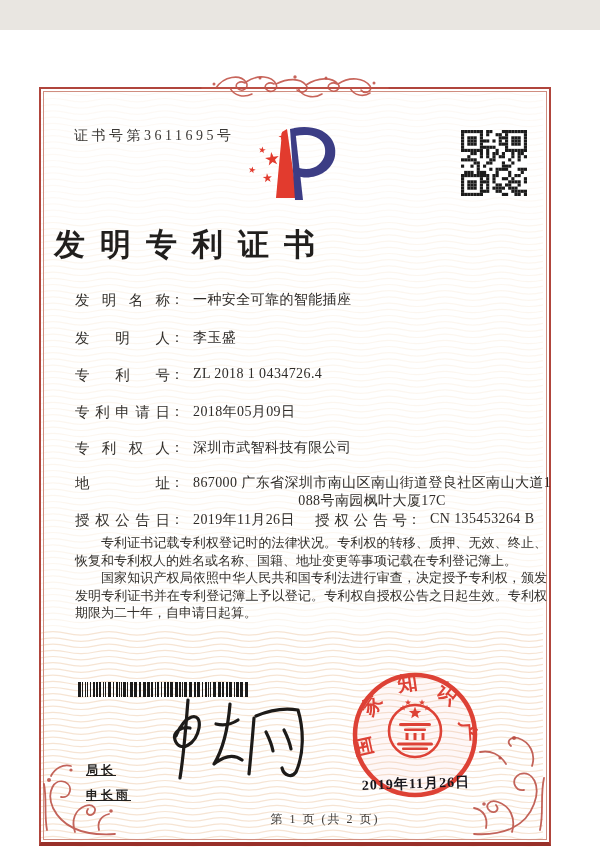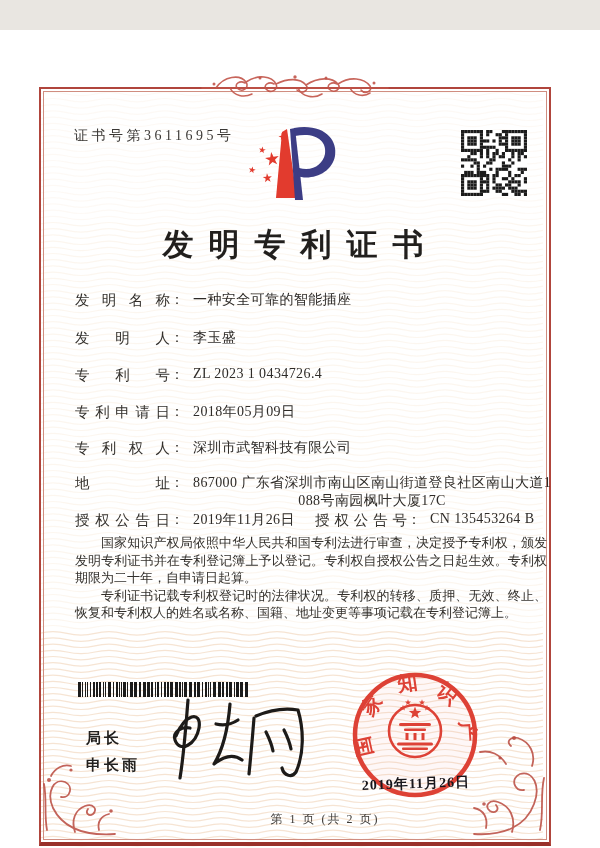--- a/index.html
+++ b/index.html
@@ -9,40 +9,40 @@
   
   .frame{position:absolute;left:39px;top:57px;width:508px;height:753px;
          border:2px solid #b0453c;border-bottom:4px solid #99302a;z-index:1;}
   .frame-inner{position:absolute;inset:2px;border:1px solid #d08d80;}
   .orn{position:absolute;z-index:2;}
   
   .certno{position:absolute;left:74px;top:97px;font-size:14px;letter-spacing:3.5px;color:#3b3835;z-index:3;}
   .logo{position:absolute;left:238px;top:90px;width:112px;height:86px;z-index:3;}
   .logo .star{position:absolute;color:#e23b2e;line-height:1;}
   .qr{position:absolute;left:461px;top:100px;width:66px;height:66px;z-index:3;background:#fff;}
-  .title{position:absolute;left:39px;top:194px;width:508px;text-align:center;
+  .title{position:absolute;left:39px;top:194px;width:508px;
          font-size:31px;font-weight:bold;letter-spacing:15px;text-indent:15px;color:#211f1d;z-index:3;}
   
   .frow{position:absolute;left:75px;width:472px;font-size:14px;z-index:3;white-space:nowrap;}
   .flabel{display:inline-flex;justify-content:space-between;width:95px;font-size:14.5px;
           vertical-align:top;color:#33302c;}
   .fcolon{margin-right:9px;color:#33302c;}
   .fvalue{color:#2e2b28;white-space:pre-line;display:inline-block;max-width:360px;
           vertical-align:top;letter-spacing:.4px;text-align:center;}
   .grant-right{position:absolute;left:240px;top:0;white-space:nowrap;}
   .grant-right .flabel{width:92px;}
   
   .body-text{position:absolute;left:75px;top:504px;width:472px;font-size:13px;line-height:17.6px;
              text-align:justify;color:#33302c;z-index:3;}
   .body-text p{margin:0;text-indent:2em;}
   
   .barcode{position:absolute;left:78px;top:652px;z-index:3;}
-  .officer{position:absolute;left:86px;top:699px;z-index:4;
+  .officer{position:absolute;left:86px;top:732px;z-index:4;
            font-family:"Liberation Sans","DejaVu Sans",sans-serif;font-weight:600;
-           font-size:15px;letter-spacing:3px;color:#23211f;}
+           font-size:12px;letter-spacing:3px;color:#23211f;text-decoration:underline;}
   .officer div{margin-bottom:8px;}
   .sig{position:absolute;left:158px;top:658px;z-index:4;}
   .seal{position:absolute;left:347px;top:637px;z-index:3;opacity:.95;}
   .seal-date{position:absolute;left:349px;top:745px;width:134px;text-align:center;z-index:5;
              font-size:14px;font-weight:bold;letter-spacing:1px;color:#17151a;transform:rotate(-2deg);}
   .page-num{position:absolute;left:39px;top:781px;width:572px;text-align:center;
             font-size:12px;letter-spacing:2px;color:#3b3835;z-index:3;}
   .back-note{position:absolute;left:17px;top:822px;width:492px;text-align:center;
              font-size:12.5px;letter-spacing:2px;color:#45413c;z-index:3;}
 </style>
@@ -493,21 +493,21 @@
         <span>发</span>
         <span>明</span>
         <span>人</span>
       </span><span class="fcolon">：</span><span class="fvalue">李玉盛</span>
   </div>
   <div class="frow" style="top:336px">
     <span class="flabel">
         <span>专</span>
         <span>利</span>
         <span>号</span>
-      </span><span class="fcolon">：</span><span class="fvalue">ZL 2023 1 0434726.4</span>
+      </span><span class="fcolon">：</span><span class="fvalue">ZL 2018 1 0434726.4</span>
   </div>
   <div class="frow" style="top:373px">
     <span class="flabel">
         <span>专</span>
         <span>利</span>
         <span>申</span>
         <span>请</span>
         <span>日</span>
       </span><span class="fcolon">：</span><span class="fvalue">2018年05月09日</span>
   </div>
@@ -539,22 +539,22 @@
           <span>授</span>
           <span>权</span>
           <span>公</span>
           <span>告</span>
           <span>号</span>
         </span><span class="fcolon">：</span><span class="fvalue">CN 135453264 B</span>
     </span>
   </div>
 
   <div class="body-text">
+    <p>专利证书记载专利权登记时的法律状况。专利权的转移、质押、无效、终止、恢复和专利权人的姓名或名称、国籍、地址变更等事项记载在专利登记簿上。</p>
     <p>国家知识产权局依照中华人民共和国专利法进行审查，决定授予专利权，颁发发明专利证书并在专利登记簿上予以登记。专利权自授权公告之日起生效。专利权期限为二十年，自申请日起算。</p>
-    <p>专利证书记载专利权登记时的法律状况。专利权的转移、质押、无效、终止、恢复和专利权人的姓名或名称、国籍、地址变更等事项记载在专利登记簿上。</p>
   </div>
 
   <svg class="barcode" id="barcode" width="170" height="15">
       <rect x="0" y="0" width="3" height="15" fill="#1b1b1b"></rect>
       <rect x="4" y="0" width="1" height="15" fill="#1b1b1b"></rect>
       <rect x="7" y="0" width="1" height="15" fill="#1b1b1b"></rect>
       <rect x="9" y="0" width="1" height="15" fill="#1b1b1b"></rect>
       <rect x="12" y="0" width="1" height="15" fill="#1b1b1b"></rect>
       <rect x="15" y="0" width="2" height="15" fill="#1b1b1b"></rect>
       <rect x="18" y="0" width="2" height="15" fill="#1b1b1b"></rect>

